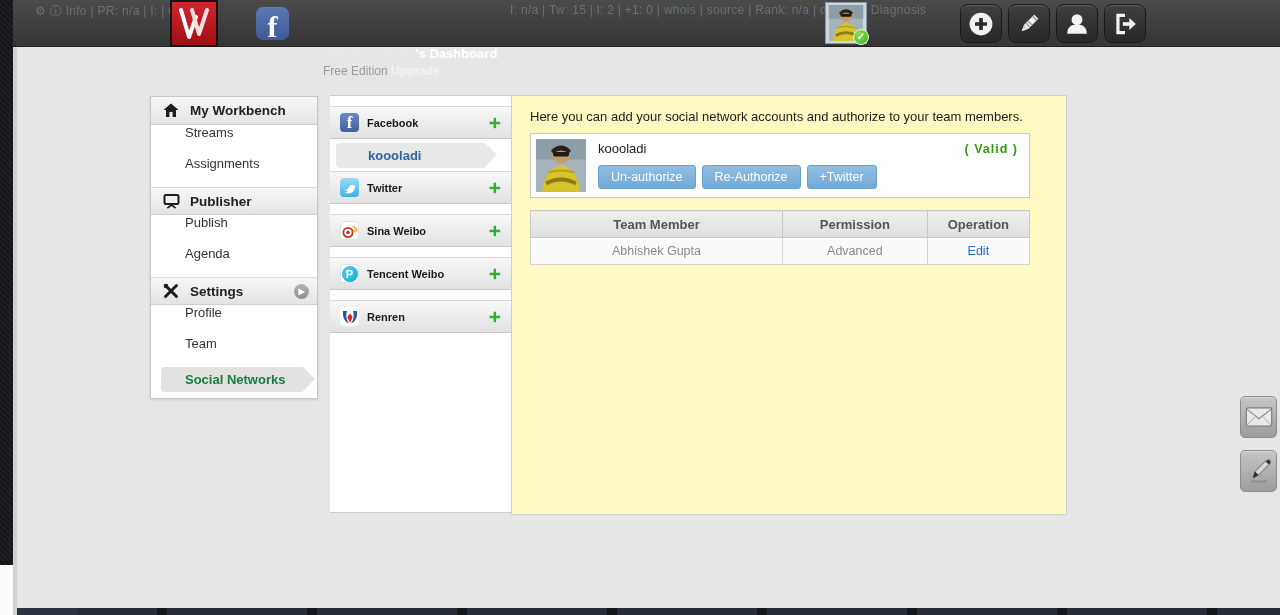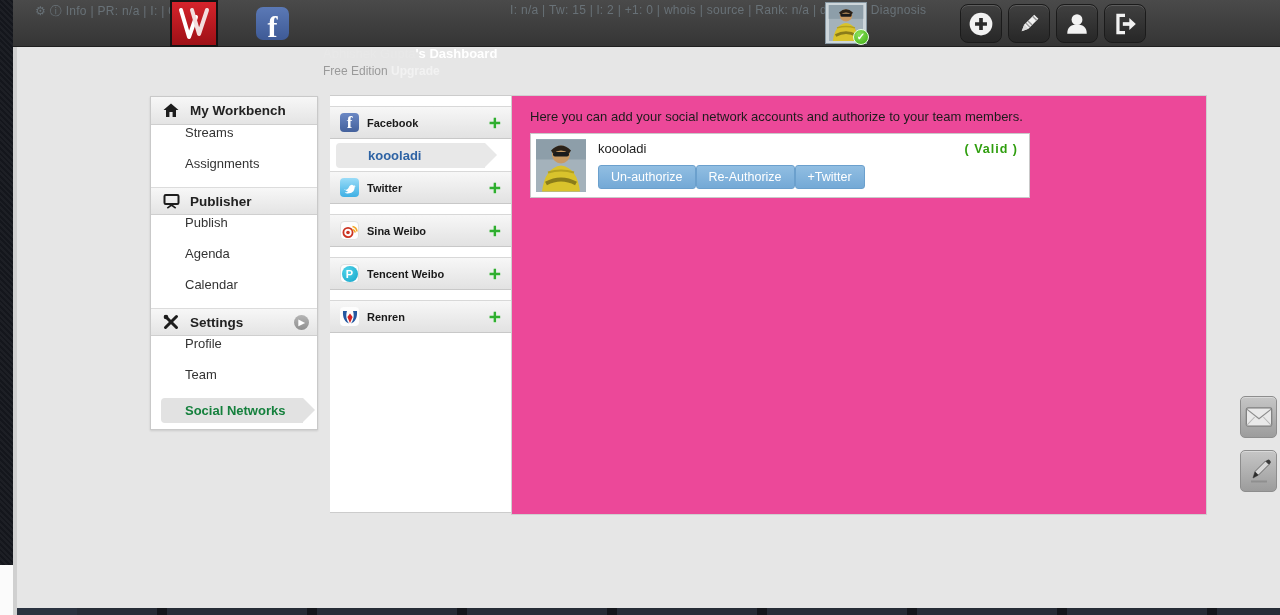--- a/index.html
+++ b/index.html
@@ -76,31 +76,31 @@
     color:#fff; font-size:11px; font-weight:bold; text-align:center; line-height:16px; }
   .nicon.renren { background:#fdfdfd; }
   .net-label { font-size:11px; font-weight:bold; color:#1a1a1a; flex:1; }
   .add-plus { font-size:21px; font-weight:bold; color:#2fae2f; line-height:18px; cursor:pointer; text-shadow:0 1px 0 #b9e8b9; }
   .net-account { height:32px; display:flex; align-items:center; padding:3px 14px 3px 6px; }
   .net-account .arrow-pill { background:#e8e8e8; color:#2e63a4; font-size:13px; padding-left:32px; margin-right:12px; }
   .net-account .arrow-pill:after { border-left-color:#e8e8e8; }
   .net-gap { height:10px; }
 
   
-  .main { position:absolute; left:511px; top:95px; width:696px; height:420px; background:#ec4899;
+  .main { position:absolute; left:511px; top:95px; width:556px; height:420px; background:#fef9c3;
     border:1px solid #cfcfcf; }
   .intro { padding:13px 16px 0 18px; font-size:13px; color:#1c1c1c; }
   .account-card { margin:9px 0 0 18px; width:500px; background:#fff; border:1px solid #c9c9c9;
     padding:5px; display:flex; }
   .card-avatar { width:50px; height:53px; background:#9fb0bc; flex:none; }
   .card-body { flex:1; padding:2px 6px 0 12px; }
   .card-row1 { display:flex; align-items:center; }
   .acct-name { font-size:13px; color:#222; flex:1; }
   .acct-status { font-size:12.5px; font-weight:bold; color:#2f9e0e; letter-spacing:1px; }
-  .card-row2 { margin-top:9px; display:flex; }
+  .card-row2 { margin-top:9px; display:flex; gap:6px; }
   .blue-btn { background:linear-gradient(#91bee2,#74a9d6); border:1px solid #6ba0cd; border-radius:3px;
     color:#fff; font-size:12.5px; font-family:"Liberation Sans", sans-serif; padding:4px 12px; cursor:pointer; }
   .team-table { margin:12px 0 0 18px; width:500px; border-collapse:collapse; background:#fafafa; }
   .team-table th { height:27px; background:linear-gradient(#efefef,#dfdfdf); border:1px solid #c9c9c9;
     font-size:13px; color:#555; font-weight:bold; text-align:center; }
   .team-table td { height:27px; border:1px solid #d4d4d4; font-size:12.5px; color:#8a8a8a; text-align:center; }
   .edit-link { color:#2a66c8; cursor:pointer; text-decoration:none; font-size:12.5px; }
 
   
   .float-btn { position:absolute; right:3px; width:37px; height:42px; border-radius:5px;
@@ -204,23 +204,20 @@
         </svg>
       </span>
       <span>Publisher</span>
     </div>
     <div class="sb-item">
         <span>Publish</span>
       </div>
     <div class="sb-item">
         <span>Agenda</span>
       </div>
-    <div class="sb-item">
-        <span>Calendar</span>
-      </div>
 
     <div class="sb-header">
       <span class="sb-icon">
         <svg width="16" height="16" viewBox="0 0 16 16">
           <path d="M2.5 13.5 L13.5 2.5" stroke="#1d1d1d" stroke-width="3" stroke-linecap="round"></path>
           <path d="M2.5 2.5 L13.5 13.5" stroke="#1d1d1d" stroke-width="3" stroke-linecap="round"></path>
           <circle cx="3" cy="3" r="2.3" fill="#1d1d1d"></circle>
         </svg>
       </span>
       <span>Settings</span>
@@ -322,20 +319,36 @@
           <span class="acct-status">( Valid )</span>
         </div>
         <div class="card-row2">
           <button class="blue-btn">Un-authorize</button>
           <button class="blue-btn">Re-Authorize</button>
           <button class="blue-btn">+Twitter</button>
         </div>
       </div>
     </div>
 
+    <table class="team-table">
+      <thead>
+        <tr>
+          <th style="width:50.5%">Team Member</th>
+          <th style="width:29%">Permission</th>
+          <th style="width:20.5%">Operation</th>
+        </tr>
+      </thead>
+      <tbody>
+        <tr>
+          <td>Abhishek Gupta</td>
+          <td>Advanced</td>
+          <td><a class="edit-link">Edit</a></td>
+        </tr>
+      </tbody>
+    </table>
   </div>
 
   <div class="float-btn float-mail">
     <svg width="28" height="22" viewBox="0 0 32 24">
       <rect x="1.5" y="1.5" width="29" height="21" rx="2" fill="#e9e9e9" stroke="#7c7c7c" stroke-width="1.4"></rect>
       <path d="M2 3 L16 14 L30 3" fill="none" stroke="#8d8d8d" stroke-width="1.4"></path>
       <path d="M2 21.5 L11 12 M30 21.5 L21 12" fill="none" stroke="#b8b8b8" stroke-width="1.2"></path>
     </svg>
   </div>
   <div class="float-btn float-pencil">

